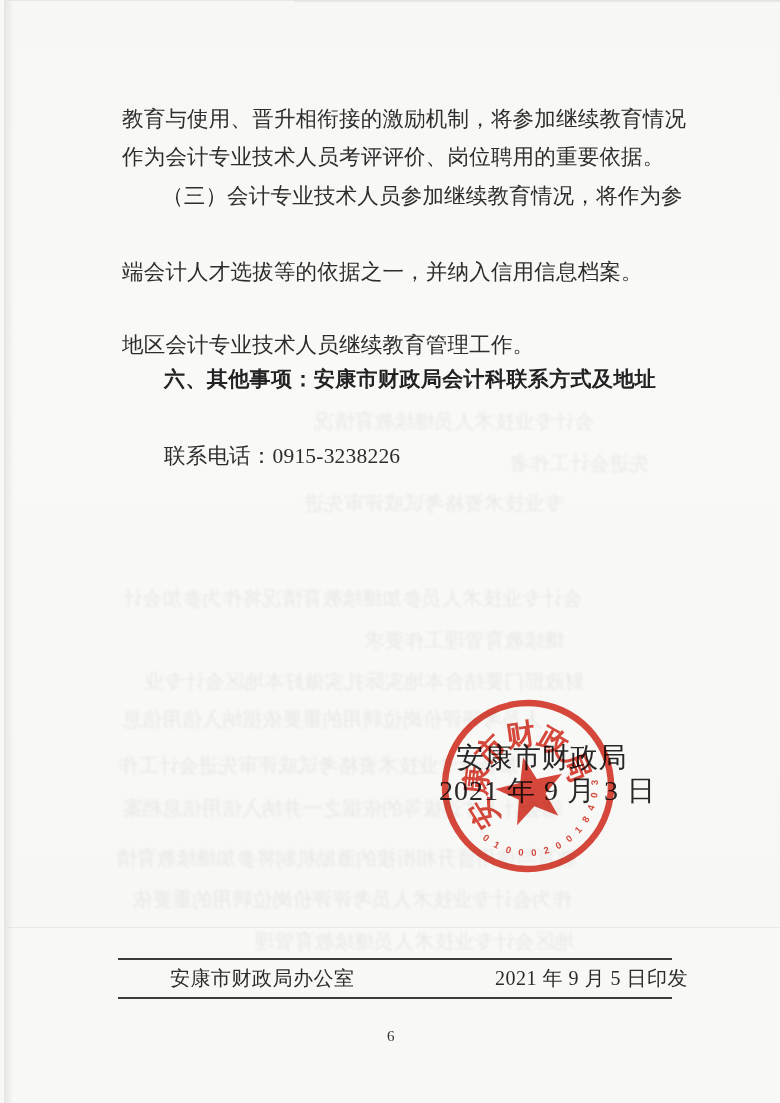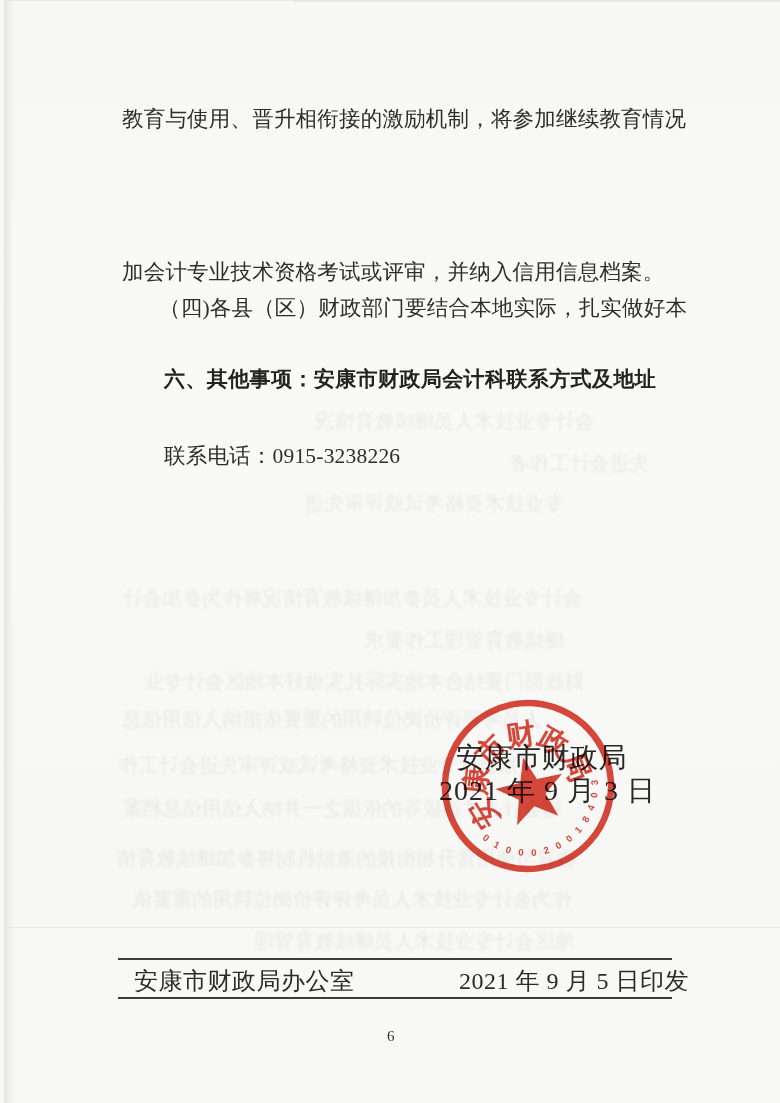--- a/index.html
+++ b/index.html
@@ -39,21 +39,21 @@
     pointer-events:none;
   }
   .sig{
     position:absolute;white-space:nowrap;
     font-size:28px;color:#272727;letter-spacing:0.5px;
   }
   .rule{
     position:absolute;left:114px;width:554px;height:2px;background:#3c3c3c;
   }
   .footer-text{
-    position:absolute;white-space:nowrap;font-size:24px;color:#2b2b2b;letter-spacing:0.5px;
+    position:absolute;white-space:nowrap;font-size:20px;color:#2b2b2b;letter-spacing:0.5px;margin-left:36px;
   }
   .pagenum{
     position:absolute;font-size:15px;color:#333;
   }
   .seal{
     position:absolute;left:434px;top:696px;width:180px;height:180px;
     mix-blend-mode:multiply;opacity:0.92;
   }
   .seal text{
     font-family:"Liberation Sans","DejaVu Sans",sans-serif;
@@ -74,22 +74,24 @@
   <div class="ghost" style="left:360px;top:627px">继续教育管理工作要求</div>
   <div class="ghost" style="left:140px;top:668px">财政部门要结合本地实际扎实做好本地区会计专业</div>
   <div class="ghost" style="left:118px;top:706px">人员考评评价岗位聘用的重要依据纳入信用信息</div>
   <div class="ghost" style="left:114px;top:752px">加会计专业技术资格考试或评审先进会计工作</div>
   <div class="ghost" style="left:118px;top:795px">端会计人才选拔等的依据之一并纳入信用信息档案</div>
   <div class="ghost" style="left:112px;top:845px">教育与使用晋升相衔接的激励机制将参加继续教育情</div>
   <div class="ghost" style="left:128px;top:886px">作为会计专业技术人员考评评价岗位聘用的重要依</div>
   <div class="ghost" style="left:250px;top:928px">地区会计专业技术人员继续教育管理</div>
 
   <div class="line" style="left:118px;top:104px">教育与使用、晋升相衔接的激励机制，将参加继续教育情况</div>
-  <div class="line" style="left:118px;top:257px">加会计专业技术资格考试或评审，并纳入信用信息档案。</div>
-  <div class="line" style="left:155px;top:293px">（四)各县（区）财政部门要结合本地实际，扎实做好本</div>
+  <div class="line" style="left:118px;top:142px">作为会计专业技术人员考评评价、岗位聘用的重要依据。</div>
+  <div class="line" style="left:158px;top:181px">（三）会计专业技术人员参加继续教育情况，将作为参</div>
+  <div class="line" style="left:118px;top:257px">端会计人才选拔等的依据之一，并纳入信用信息档案。</div>
+  <div class="line" style="left:118px;top:330px">地区会计专业技术人员继续教育管理工作。</div>
   <div class="line bold" style="left:160px;top:365px">六、其他事项：安康市财政局会计科联系方式及地址</div>
   <div class="line" style="left:160px;top:441px">联系电话：0915-3238226</div>
 
   <div class="sig" style="left:452px;top:739px">安康市财政局</div>
   <div class="sig" style="left:435px;top:772px;letter-spacing:1px">2021 年 9 月 3 日</div>
 
   <svg class="seal" viewBox="0 0 180 180">
     <g id="seal-group" transform="rotate(-27 90 90)">
       <circle cx="90" cy="90" r="83" fill="none" stroke-width="6.5" id="seal-ring" stroke="#d8392b"></circle>
       <polygon id="seal-star" transform="rotate(14 90 97)" points="90,61 81.5,85.3 55.8,85.9 76.3,101.5 68.8,126.1 90,111.4 111.2,126.1 103.7,101.5 124.2,85.9 98.5,85.3" fill="#d8392b"></polygon>

